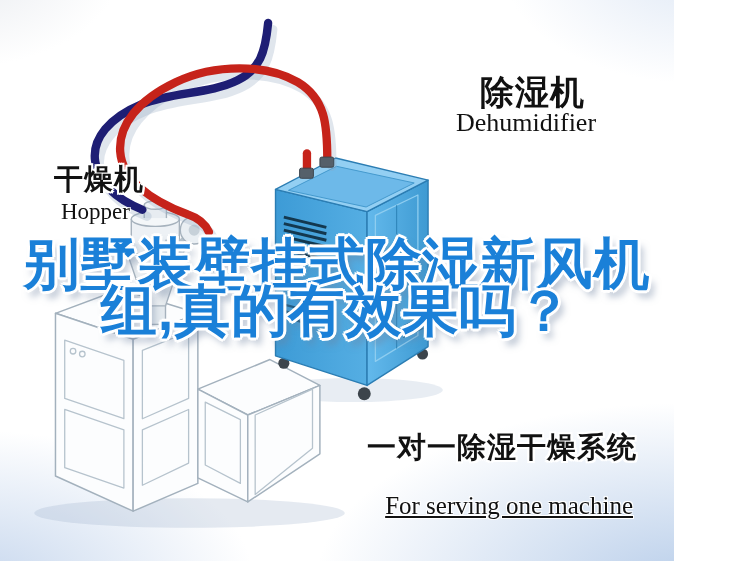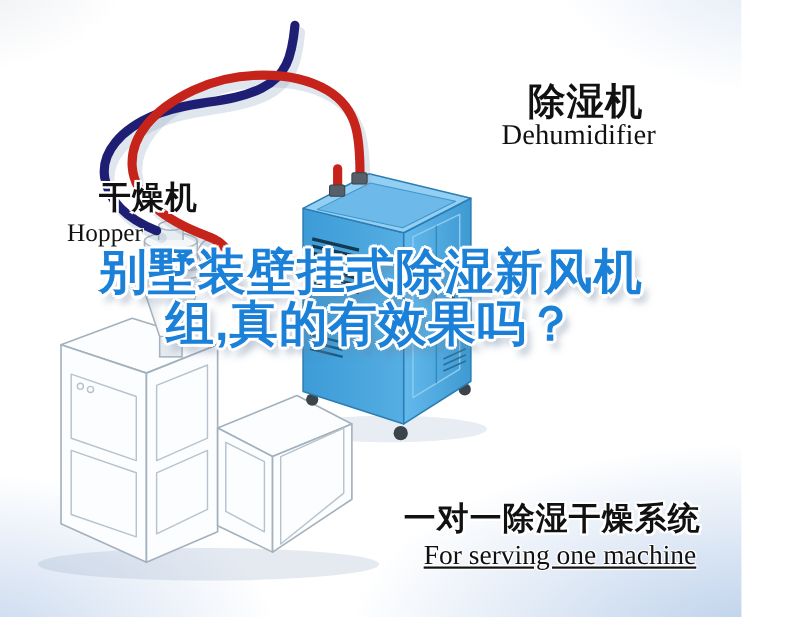--- a/index.html
+++ b/index.html
@@ -26,28 +26,28 @@
     white-space:nowrap;
   }
   .lbl-en{
     position:absolute; font-family:"Liberation Serif", serif; color:var(--label-black,#111);
     text-shadow:-1px -1px 0 #fff,1px -1px 0 #fff,-1px 1px 0 #fff,1px 1px 0 #fff;
     white-space:nowrap;
     text-align:center;
   }
   .dehu-cn{ left:480px; top:70px;  font-size:34px; letter-spacing:1px; }
   .dehu-en{ left:456px; top:108px; font-size:26px; }
-  .hop-cn { left:54px;  top:160px; font-size:29px; letter-spacing:1px;margin-left:36px; }
+  .hop-cn { left:54px;  top:160px; font-size:29px; letter-spacing:1px; }
   .hop-en { left:61px;  top:199px; font-size:23px; }
-  .cap-cn { right:37px; top:452px; font-size:29px; letter-spacing:1px; }
+  .cap-cn { right:37px; top:428px; font-size:29px; letter-spacing:1px; }
   .cap-en { right:41px; top:492px; font-size:25px;text-decoration:underline; }
 
   .headline{
-    position:absolute; left:0; right:0; top:224px; text-align:center;
-    font-weight:bold; font-size:44px; line-height:47px; letter-spacing:1px;
+    position:absolute; left:0; right:0; top:240px; text-align:center;
+    font-weight:bold; font-size:56px; line-height:47px; letter-spacing:1px;
     color:var(--title-blue,#1a80d8); white-space:nowrap;
   }
   .headline .tl{
     text-shadow:
       -3px 0 0 #fff,3px 0 0 #fff,0 -3px 0 #fff,0 3px 0 #fff,
       -2px -2px 0 #fff,2px -2px 0 #fff,-2px 2px 0 #fff,2px 2px 0 #fff,
       5px 7px 7px rgba(110,130,160,.5);
   }
 </style>
 </head>

